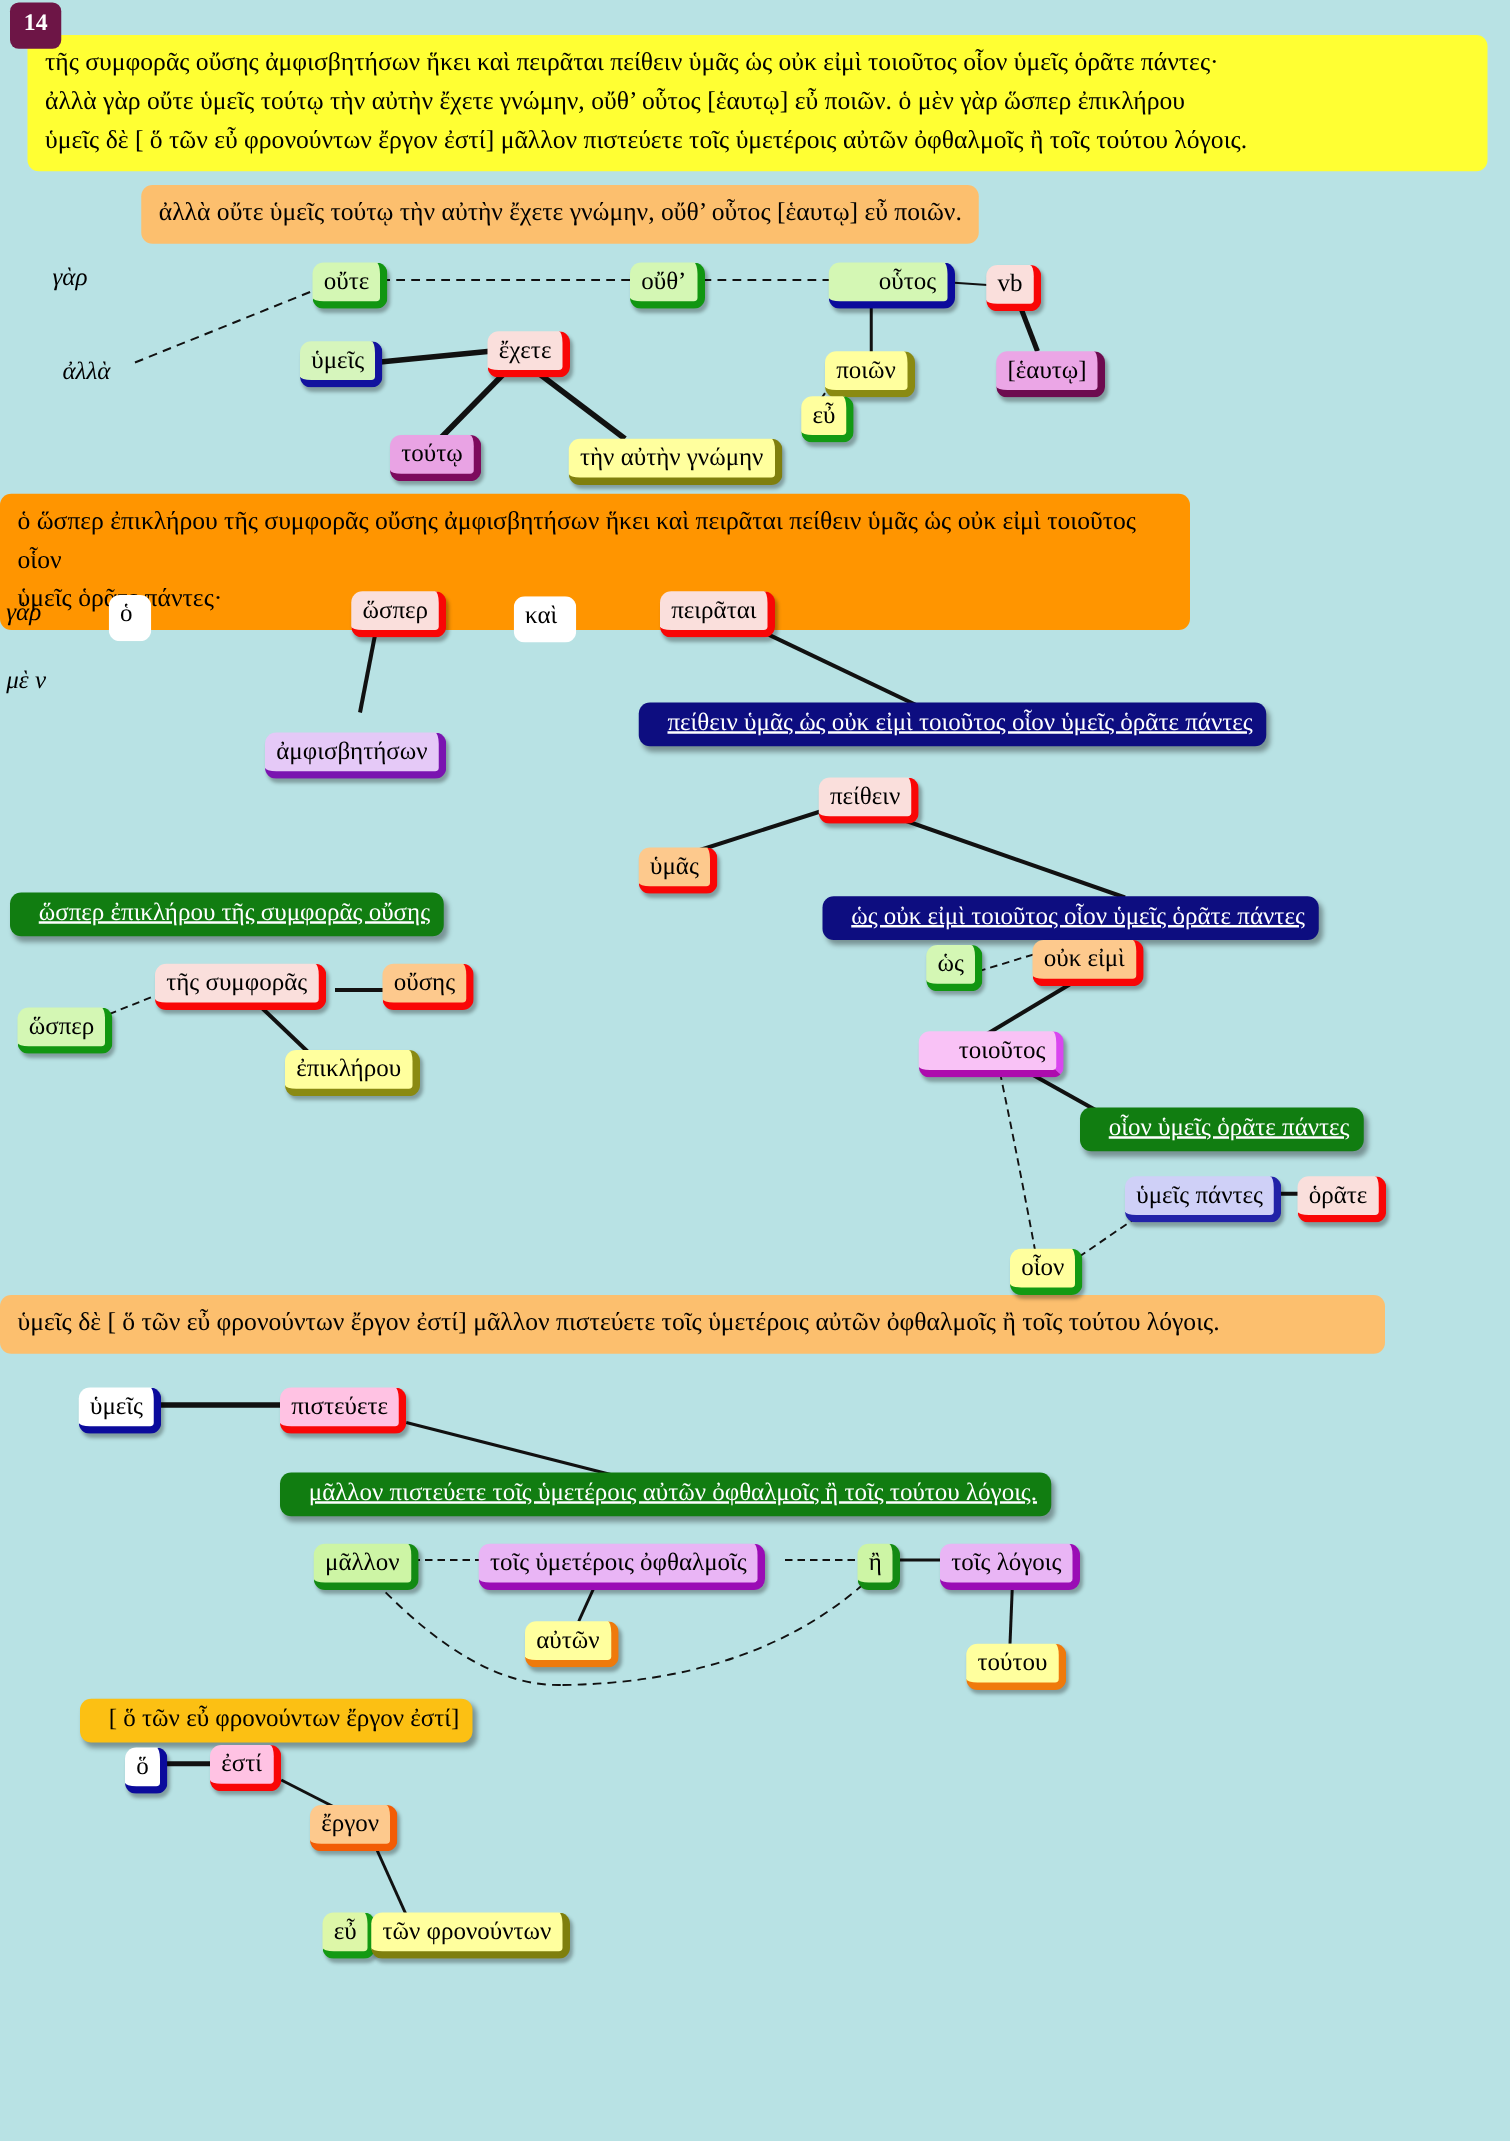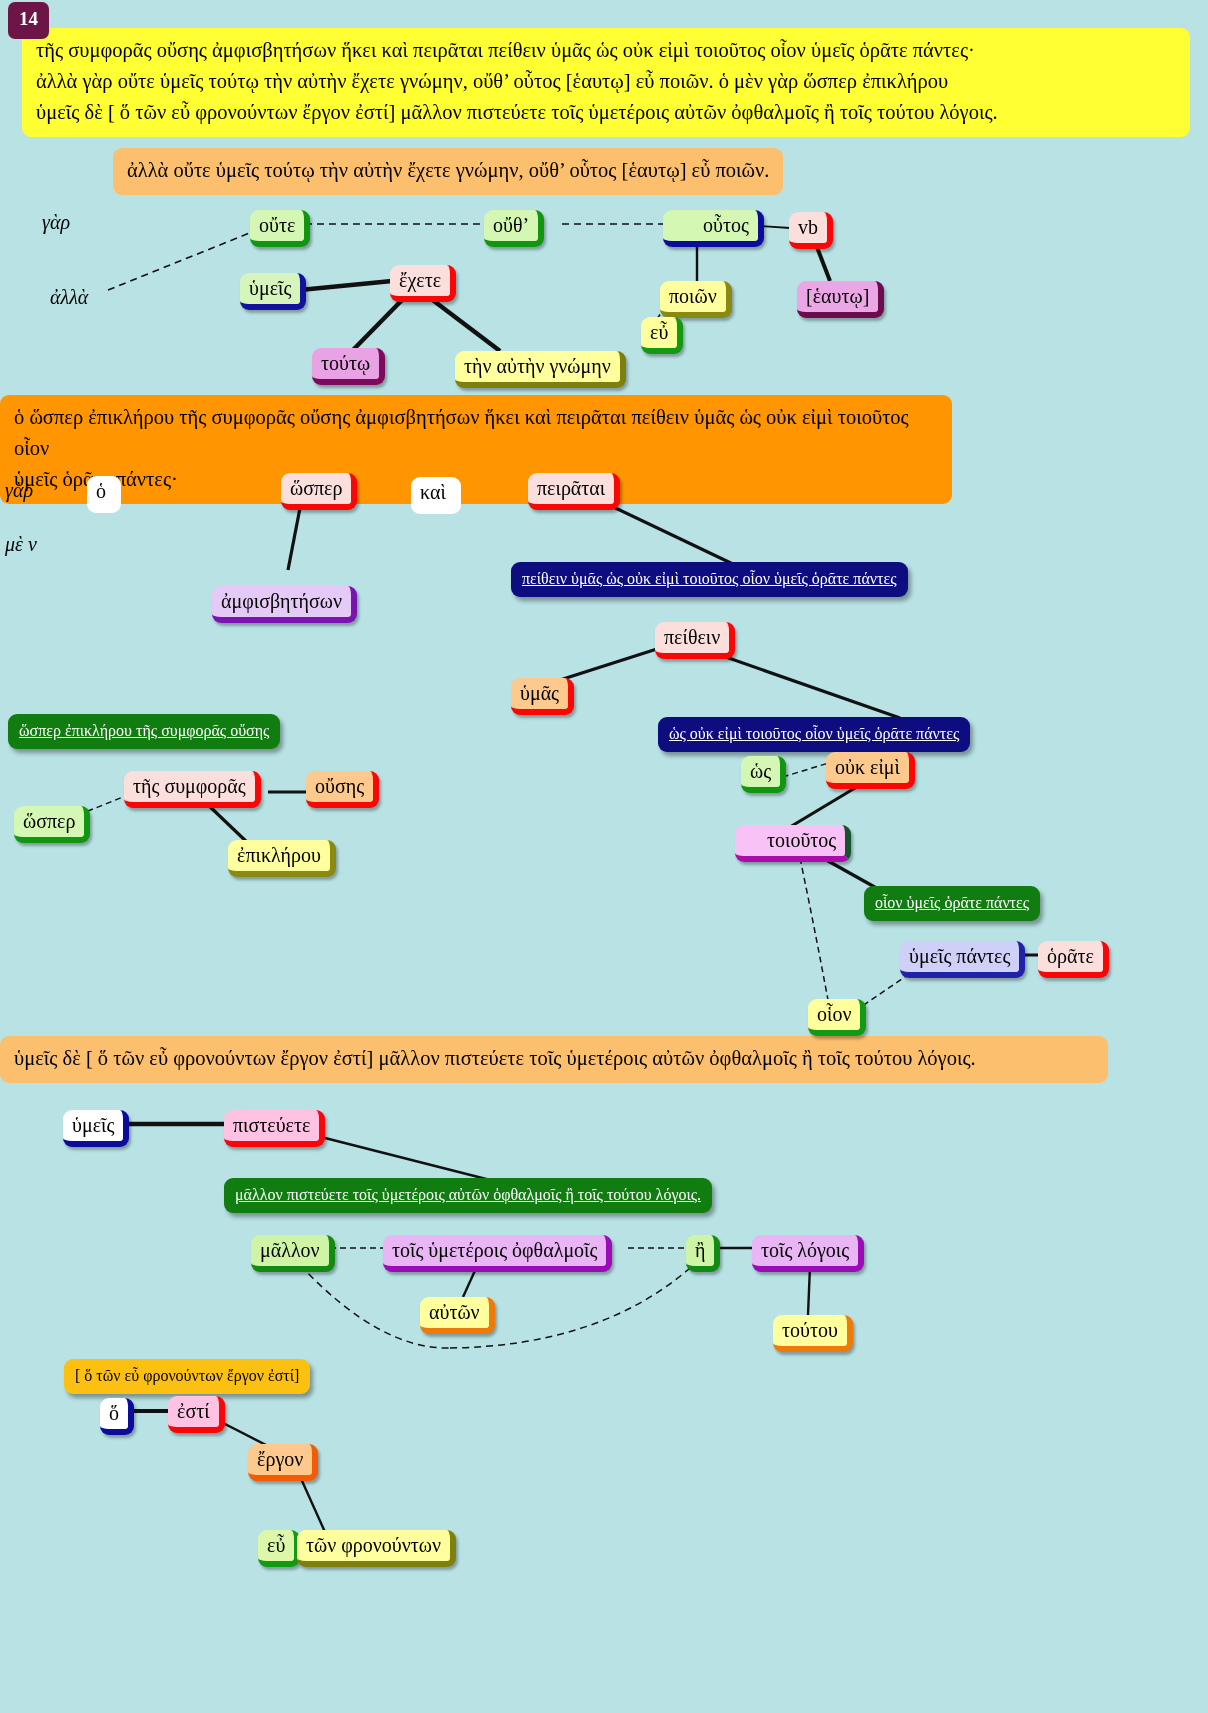--- a/index.html
+++ b/index.html
@@ -54,36 +54,36 @@
   .n-bluebdr {background:#d4f7b4;border-bottom:6px solid #0b0b9c;border-right:6px solid #0b0b9c;padding-left:40px;}
   .n-blue2   {background:#d6f5bc;border-bottom:6px solid #12129e;border-right:6px solid #12129e;}
   .n-red     {background:#fadfdc;border-bottom:6px solid #f90606;border-right:6px solid #f90606;}
   .n-violet  {background:#eba6e6;border-bottom:6px solid #6d0b4f;border-right:6px solid #6d0b4f;}
   .n-violet2 {background:#e9a3e4;border-bottom:6px solid #7d0a5d;border-right:6px solid #7d0a5d;}
   .n-yellow  {background:#ffff9e;border-bottom:6px solid #8a8a12;border-right:6px solid #8a8a12;}
   .n-yellow2 {background:#ffff9e;border-bottom:6px solid #7f7f0d;border-right:6px solid #7f7f0d;}
   .n-yelgrn  {background:#ffff9e;border-bottom:6px solid #139a13;border-right:6px solid #139a13;}
   .n-orange  {background:#fdc98d;border-bottom:6px solid #f90606;border-right:6px solid #f90606;}
   .n-purple  {background:#e5c9f7;border-bottom:6px solid #7a14b0;border-right:6px solid #7a14b0;}
-  .n-magenta {background:#f9c2f6;border-bottom:6px solid #ad0cad;border-right:6px solid #14532d;padding-left:32px;}
+  .n-magenta {background:#f9c2f6;border-bottom:6px solid #ad0cad;border-right:6px solid #d946ef;padding-left:32px;}
   .n-yelorg  {background:#ffff9e;border-bottom:6px solid #ef7a0c;border-right:6px solid #ef7a0c;}
   .n-orange2 {background:#fdc98d;border-bottom:6px solid #f25c05;border-right:6px solid #f25c05;}
   .n-lav     {background:#cfd0f7;border-bottom:6px solid #2222a8;border-right:6px solid #2222a8;}
   .n-plain   {background:#ffffff;border-bottom:6px solid transparent;border-right:6px solid transparent;box-shadow:none;}
   .n-plainb  {background:#ffffff;border-bottom:6px solid #0b0b9c;border-right:6px solid #0b0b9c;}
   .n-pinkred2{background:#ffc2e3;border-bottom:6px solid #f90606;border-right:6px solid #f90606;}
   .n-lilac   {background:#e9b5f5;border-bottom:6px solid #9a0cb5;border-right:6px solid #9a0cb5;}
   .n-ylgrn2  {background:#ddf7a8;border-bottom:6px solid #139a13;border-right:6px solid #139a13;}
 
   
   .clause{
     position:absolute;z-index:3;
     border-radius:9px;
-    padding:3px 11px 5px 11px;
-    font-size:16px;line-height:27px;
+    padding:3px 11px 5px 23px;
+    font-size:20px;line-height:27px;
     white-space:nowrap;
     box-sizing:border-box;
     box-shadow:3px 4px 4px rgba(0,0,0,0.35);
   }
   .c-navy{background:#0d0d80;color:#ffffff;text-decoration:underline;}
   .c-green{background:#117d11;color:#ffffff;text-decoration:underline;}
   .c-amber{background:#fcc013;color:#000000;text-decoration:none;}
 
   
   .bare{
@@ -149,21 +149,21 @@
     <div>ἀλλὰ γὰρ οὔτε ὑμεῖς τούτῳ τὴν αὐτὴν ἔχετε γνώμην, οὔθ’ οὗτος [ἑαυτῳ] εὖ ποιῶν. ὁ μὲν γὰρ ὥσπερ ἐπικλήρου</div>
     <div>ὑμεῖς δὲ [ ὅ τῶν εὖ φρονούντων ἔργον ἐστί] μᾶλλον πιστεύετε τοῖς ὑμετέροις αὐτῶν ὀφθαλμοῖς ἢ τοῖς τούτου λόγοις.</div>
   </div>
 
   <div class="banner orange-lite" style="left:113px;top:148px;">ἀλλὰ  οὔτε ὑμεῖς τούτῳ τὴν αὐτὴν ἔχετε γνώμην, οὔθ’ οὗτος [ἑαυτῳ] εὖ ποιῶν.</div>
 
   <div class="bare" style="left:42px;top:210px;">γὰρ</div>
   <div class="bare" style="left:50px;top:285px;">ἀλλὰ</div>
 
   <div class="node n-green" style="left:250px;top:210px;">οὔτε</div>
-  <div class="node n-green" style="left:484px;top:210px;font-family:Liberation Serif, serif;">οὔθ’</div>
+  <div class="node n-green" style="left:504px;top:210px;font-family:Liberation Serif, serif;">οὔθ’</div>
   <div class="node n-bluebdr" style="left:663px;top:210px;">οὗτος</div>
   <div class="node n-red" style="left:789px;top:212px;">vb</div>
 
   <div class="node n-blue2" style="left:240px;top:273px;">ὑμεῖς</div>
   <div class="node n-red" style="left:390px;top:265px;">ἔχετε</div>
   <div class="node n-yellow" style="left:660px;top:281px;">ποιῶν</div>
   <div class="node n-violet" style="left:797px;top:281px;">[ἑαυτῳ]</div>
   <div class="node n-yelgrn" style="left:641px;top:317px;">εὖ</div>
 
   <div class="node n-violet2" style="left:312px;top:348px;">τούτῳ</div>

